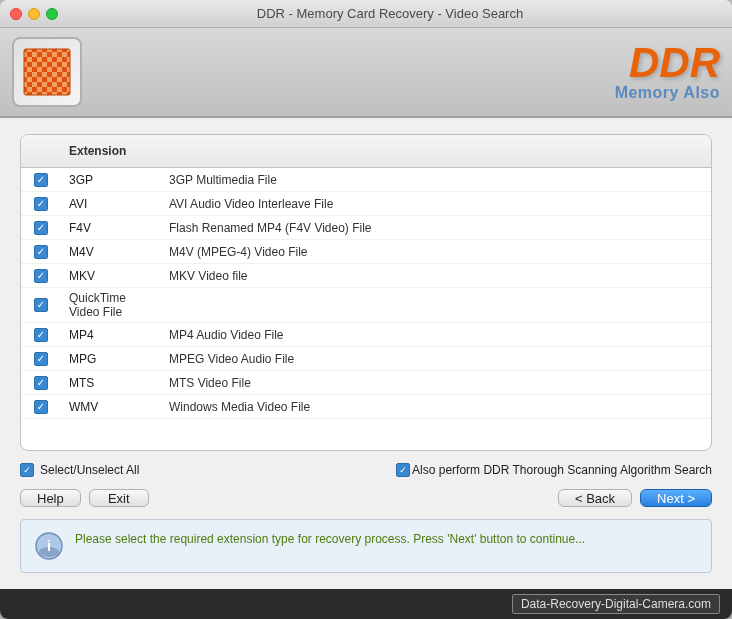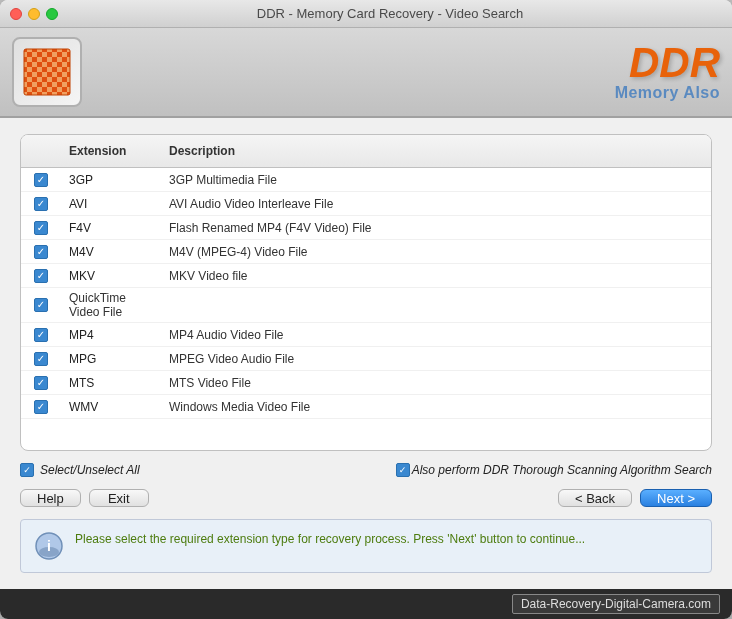--- a/index.html
+++ b/index.html
@@ -197,21 +197,20 @@
     }
     .checkbox-small::after {
       content: '✓';
       color: white;
       font-size: 9px;
       line-height: 1;
     }
     .label-text {
       font-size: 12px;
       color: #222;
-      font-style: italic;
     }
     .thorough-area {
       display: flex;
       align-items: center;
       gap: 2px;
       margin-left: auto;
     }
 
     
     .buttons-row {
@@ -321,21 +320,20 @@
       <div class="brand-sub">Memory Also</div>
     </div>
   </div>
 
   <div class="content">
 
     <div class="file-table">
       <div class="table-header">
         <div class="th"></div>
         <div class="th">Extension</div>
-        <div class="th">Description</div>
       </div>
       <div class="table-body" id="table-body">
       <div class="table-row">
             <div class="row-check">
               <div class="checkbox"></div>
             </div>
             <div class="row-ext">3GP</div>
             <div class="row-desc">3GP Multimedia File</div>
           </div>
           <div class="table-row">

